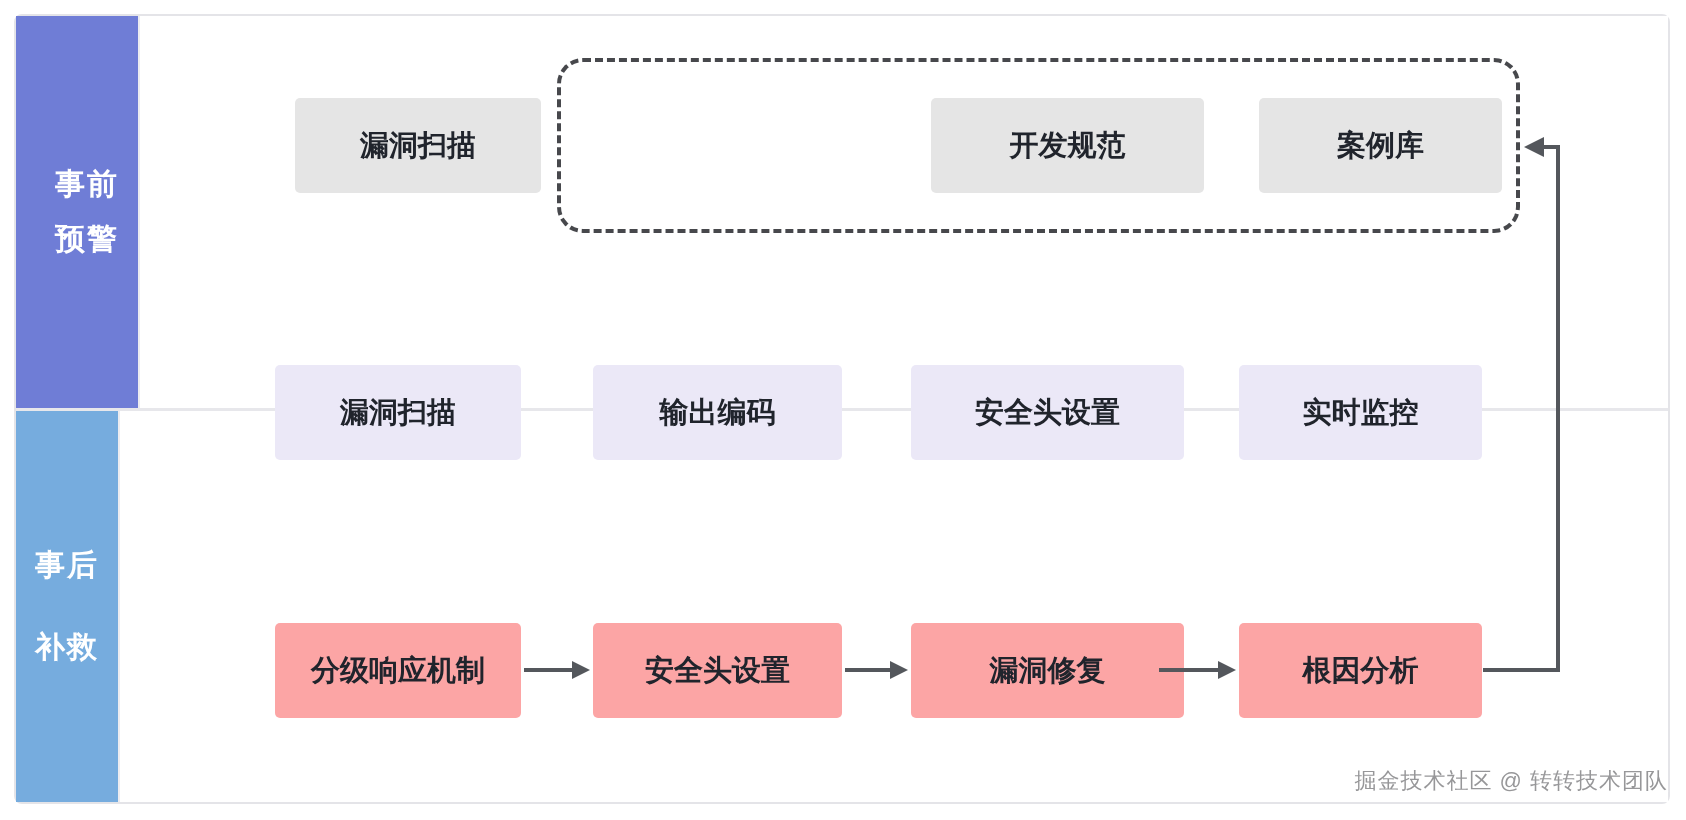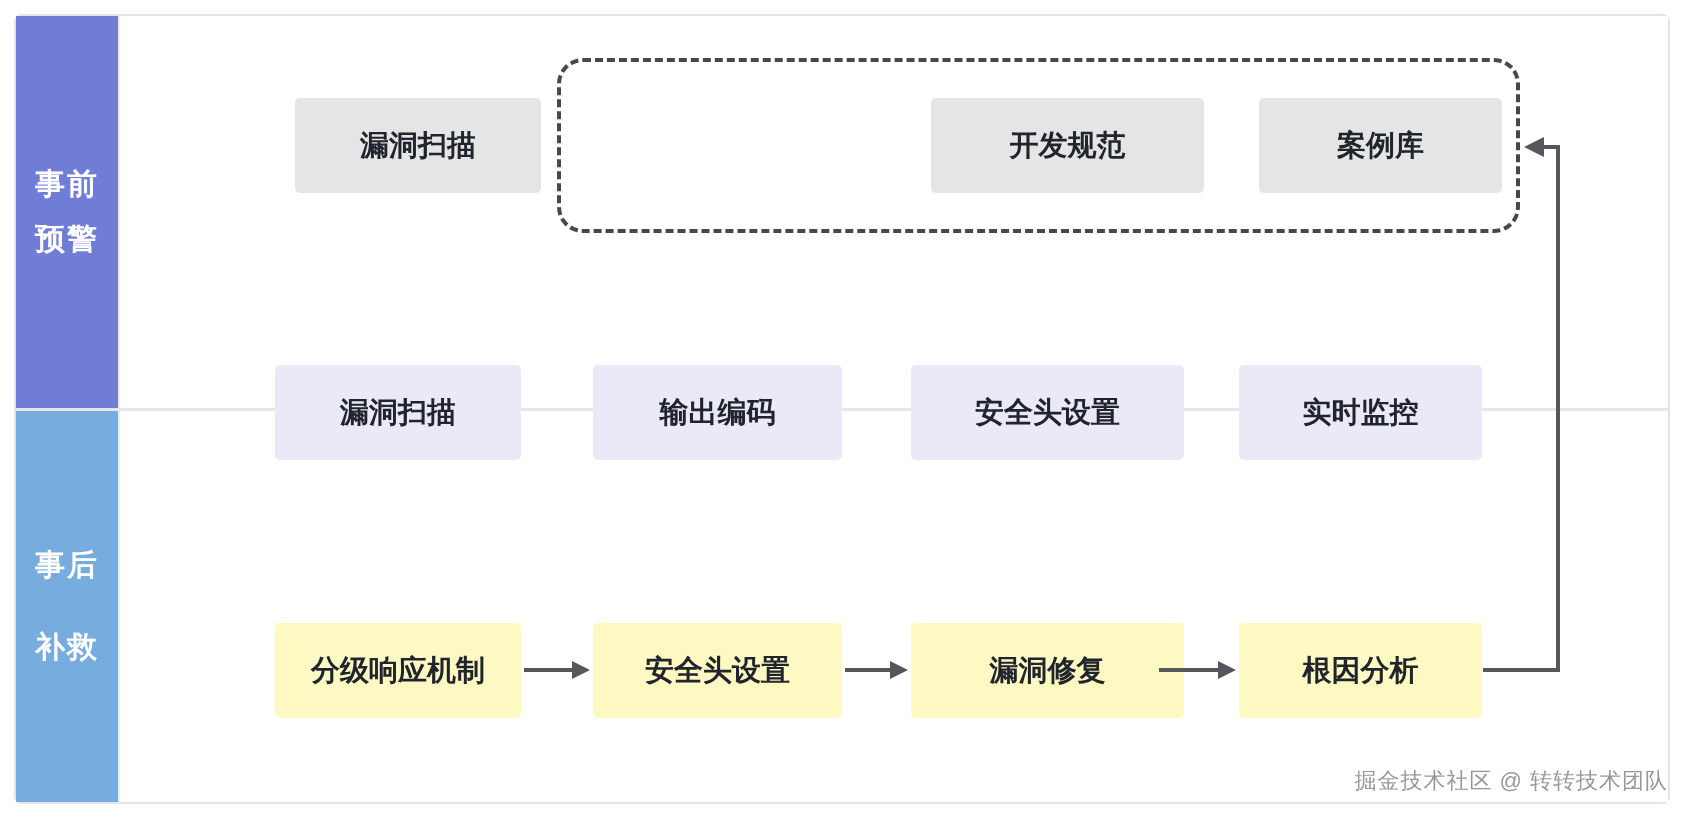--- a/index.html
+++ b/index.html
@@ -9,38 +9,38 @@
   
   .frame{position:absolute;left:14px;top:14px;width:1656px;height:790px;
          border:2px solid #e4e4e8;border-radius:8px;display:flex;flex-direction:column;
          box-sizing:border-box;background:#ffffff;}
   .lane{display:flex;flex:1;min-height:0;}
   .lane + .lane{border-top:3px solid #e7e7eb;}
   .lane-header{width:102px;flex:0 0 102px;display:flex;flex-direction:column;
                align-items:center;justify-content:center;gap:14px;
                color:#ffffff;font-size:30px;font-weight:bold;letter-spacing:2px;
                border-right:2px solid #ececf0;}
-  .lh1{background:#6f7dd6;}
+  .lh1{background:#6f7dd6;padding-left:20px;}
   .lh2{background:#9a86dc;}
   .lh3{background:#76acde;gap:41px;}
   .lane-body{flex:1;background:#ffffff;}
 
   
   .node{position:absolute;height:95px;display:flex;align-items:center;justify-content:center;
         font-size:29px;font-weight:bold;color:#20242c;border-radius:5px;box-sizing:border-box;}
   .r1{top:98px;}
   .r2{top:365px;}
   .r3{top:623px;}
   .c1{left:275px;width:246px;}
   .c2{left:593px;width:249px;}
   .c3{left:911px;width:273px;}
   .c4{left:1239px;width:243px;}
   .fill1{background:#e5e5e5;margin-left:20px;}
   .fill2{background:#ebe8f7;}
-  .fill3{background:#fef9c3;}
+  .fill3{background:#fca5a5;}
 
   
   .dashed-group{position:absolute;left:557px;top:58px;width:963px;height:175px;
                 border:4px dashed #47484c;border-radius:26px;box-sizing:border-box;}
 
   
   svg.arrows{position:absolute;left:0;top:0;width:1686px;height:820px;pointer-events:none;}
 
   
   .watermark{position:absolute;right:18px;bottom:24px;font-size:22px;

